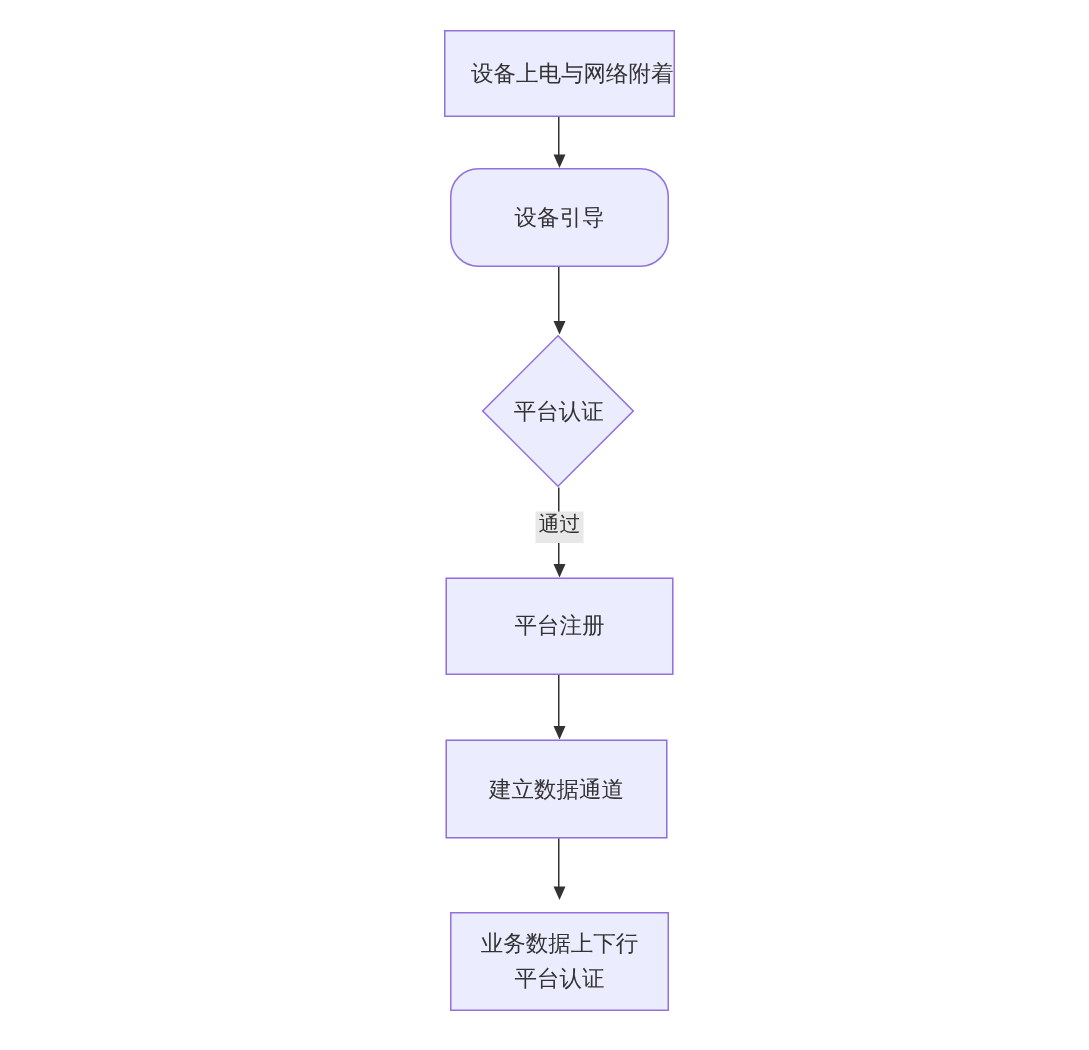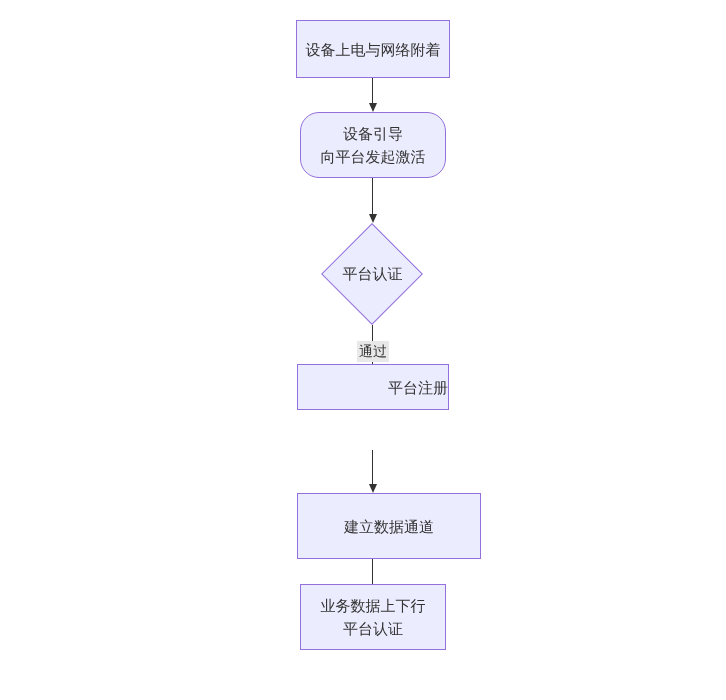--- a/index.html
+++ b/index.html
@@ -69,54 +69,53 @@
     line-height: 21px;
     padding: 0 2px;
     white-space: nowrap;
   }
 </style>
 </head>
 <body>
 
 <div class="canvas">
 
-  <div class="node" style="left:296px; top:20px; width:154px; height:58px;">
+  <div class="node" style="left:296px; top:20px; width:154px; height:58px;align-items:flex-end;">
     <div>设备上电与网络附着</div>
   </div>
 
   <div class="edge-line" style="left:372px; top:78px; height:26px;"></div>
   <div class="arrowhead" style="left:369px; top:103px;"></div>
 
   <div class="node" style="left:300px; top:112px; width:146px; height:66px;border-radius:19px;">
     <div>设备引导</div>
-    <div>向平台发起激活</div>
   </div>
 
   <div class="edge-line" style="left:372px; top:178px; height:37px;"></div>
   <div class="arrowhead" style="left:369px; top:214px;"></div>
 
   <div class="diamond-shape" style="left:336px; top:238px;"></div>
   <div class="diamond-label" style="left:322px; top:223px; width:101px; height:102px;">平台认证</div>
 
   <div class="edge-line" style="left:372px; top:325px; height:52px;"></div>
-  <div class="edge-label" style="left:373px; top:341px;">通过</div>
+  <div class="edge-label" style="left:373px; top:341px;font-family:Liberation Mono, monospace;">通过</div>
   <div class="arrowhead" style="left:369px; top:376px;"></div>
 
-  <div class="node" style="left:297px; top:364px; width:152px; height:46px;align-items:flex-end;">
+  <div class="node" style="left:297px; top:385px; width:152px; height:65px;">
     <div>平台注册</div>
   </div>
 
   <div class="edge-line" style="left:372px; top:450px; height:35px;"></div>
   <div class="arrowhead" style="left:369px; top:484px;"></div>
 
-  <div class="node" style="left:297px; top:493px; width:184px; height:66px;">
+  <div class="node" style="left:297px; top:493px; width:148px; height:66px;">
     <div>建立数据通道</div>
   </div>
 
   <div class="edge-line" style="left:372px; top:559px; height:33px;"></div>
   <div class="arrowhead" style="left:369px; top:591px;"></div>
 
-  <div class="node" style="left:300px; top:584px; width:146px; height:66px;">
+  <div class="node" style="left:300px; top:608px; width:146px; height:66px;">
     <div>业务数据上下行</div>
     <div>平台认证</div>
   </div>
 
 </div>
 
 </body></html>

